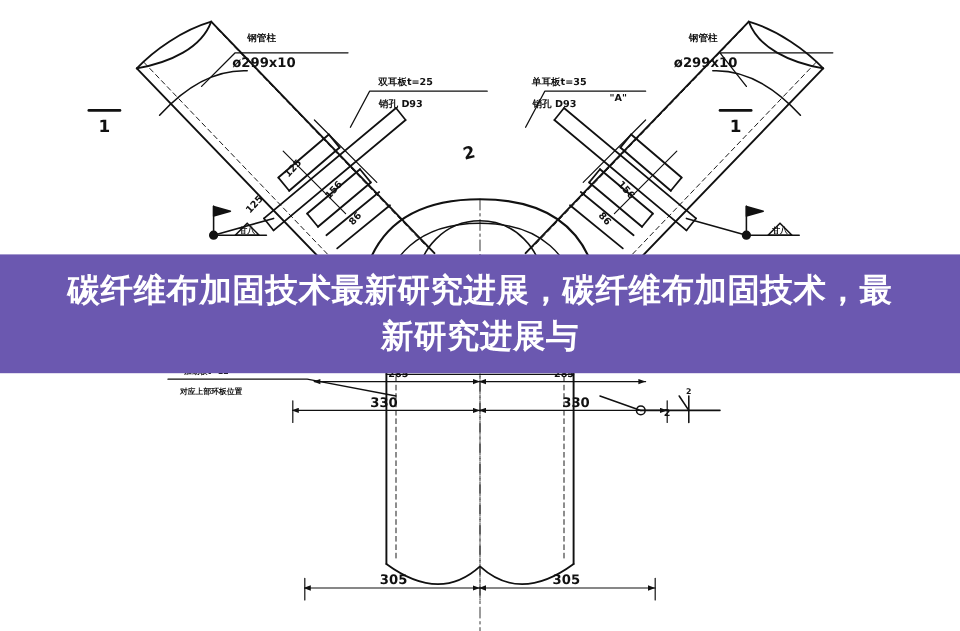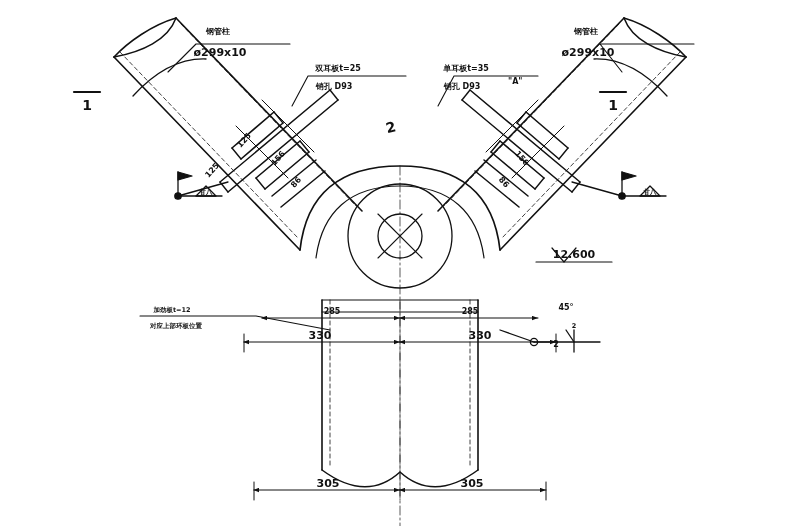--- a/index.html
+++ b/index.html
@@ -287,14 +287,17 @@
 
       <text class="cad-text cad-text-sm" x="332" y="314" text-anchor="middle">285</text>
       <text class="cad-text cad-text-sm" x="470" y="314" text-anchor="middle">285</text>
       <text class="cad-text cad-text-md" x="320" y="339" text-anchor="middle">330</text>
       <text class="cad-text cad-text-md" x="480" y="339" text-anchor="middle">330</text>
       <text class="cad-text cad-text-md" x="328" y="487" text-anchor="middle">305</text>
       <text class="cad-text cad-text-md" x="472" y="487" text-anchor="middle">305</text>
     </svg>
   </div>
 
+  <div id="title-banner">
+    <h1 id="title-text">碳纤维布加固技术最新研究进展，碳纤维布加固技术，最新研究进展与</h1>
+  </div>
 
 </div>
 
 </body></html>

